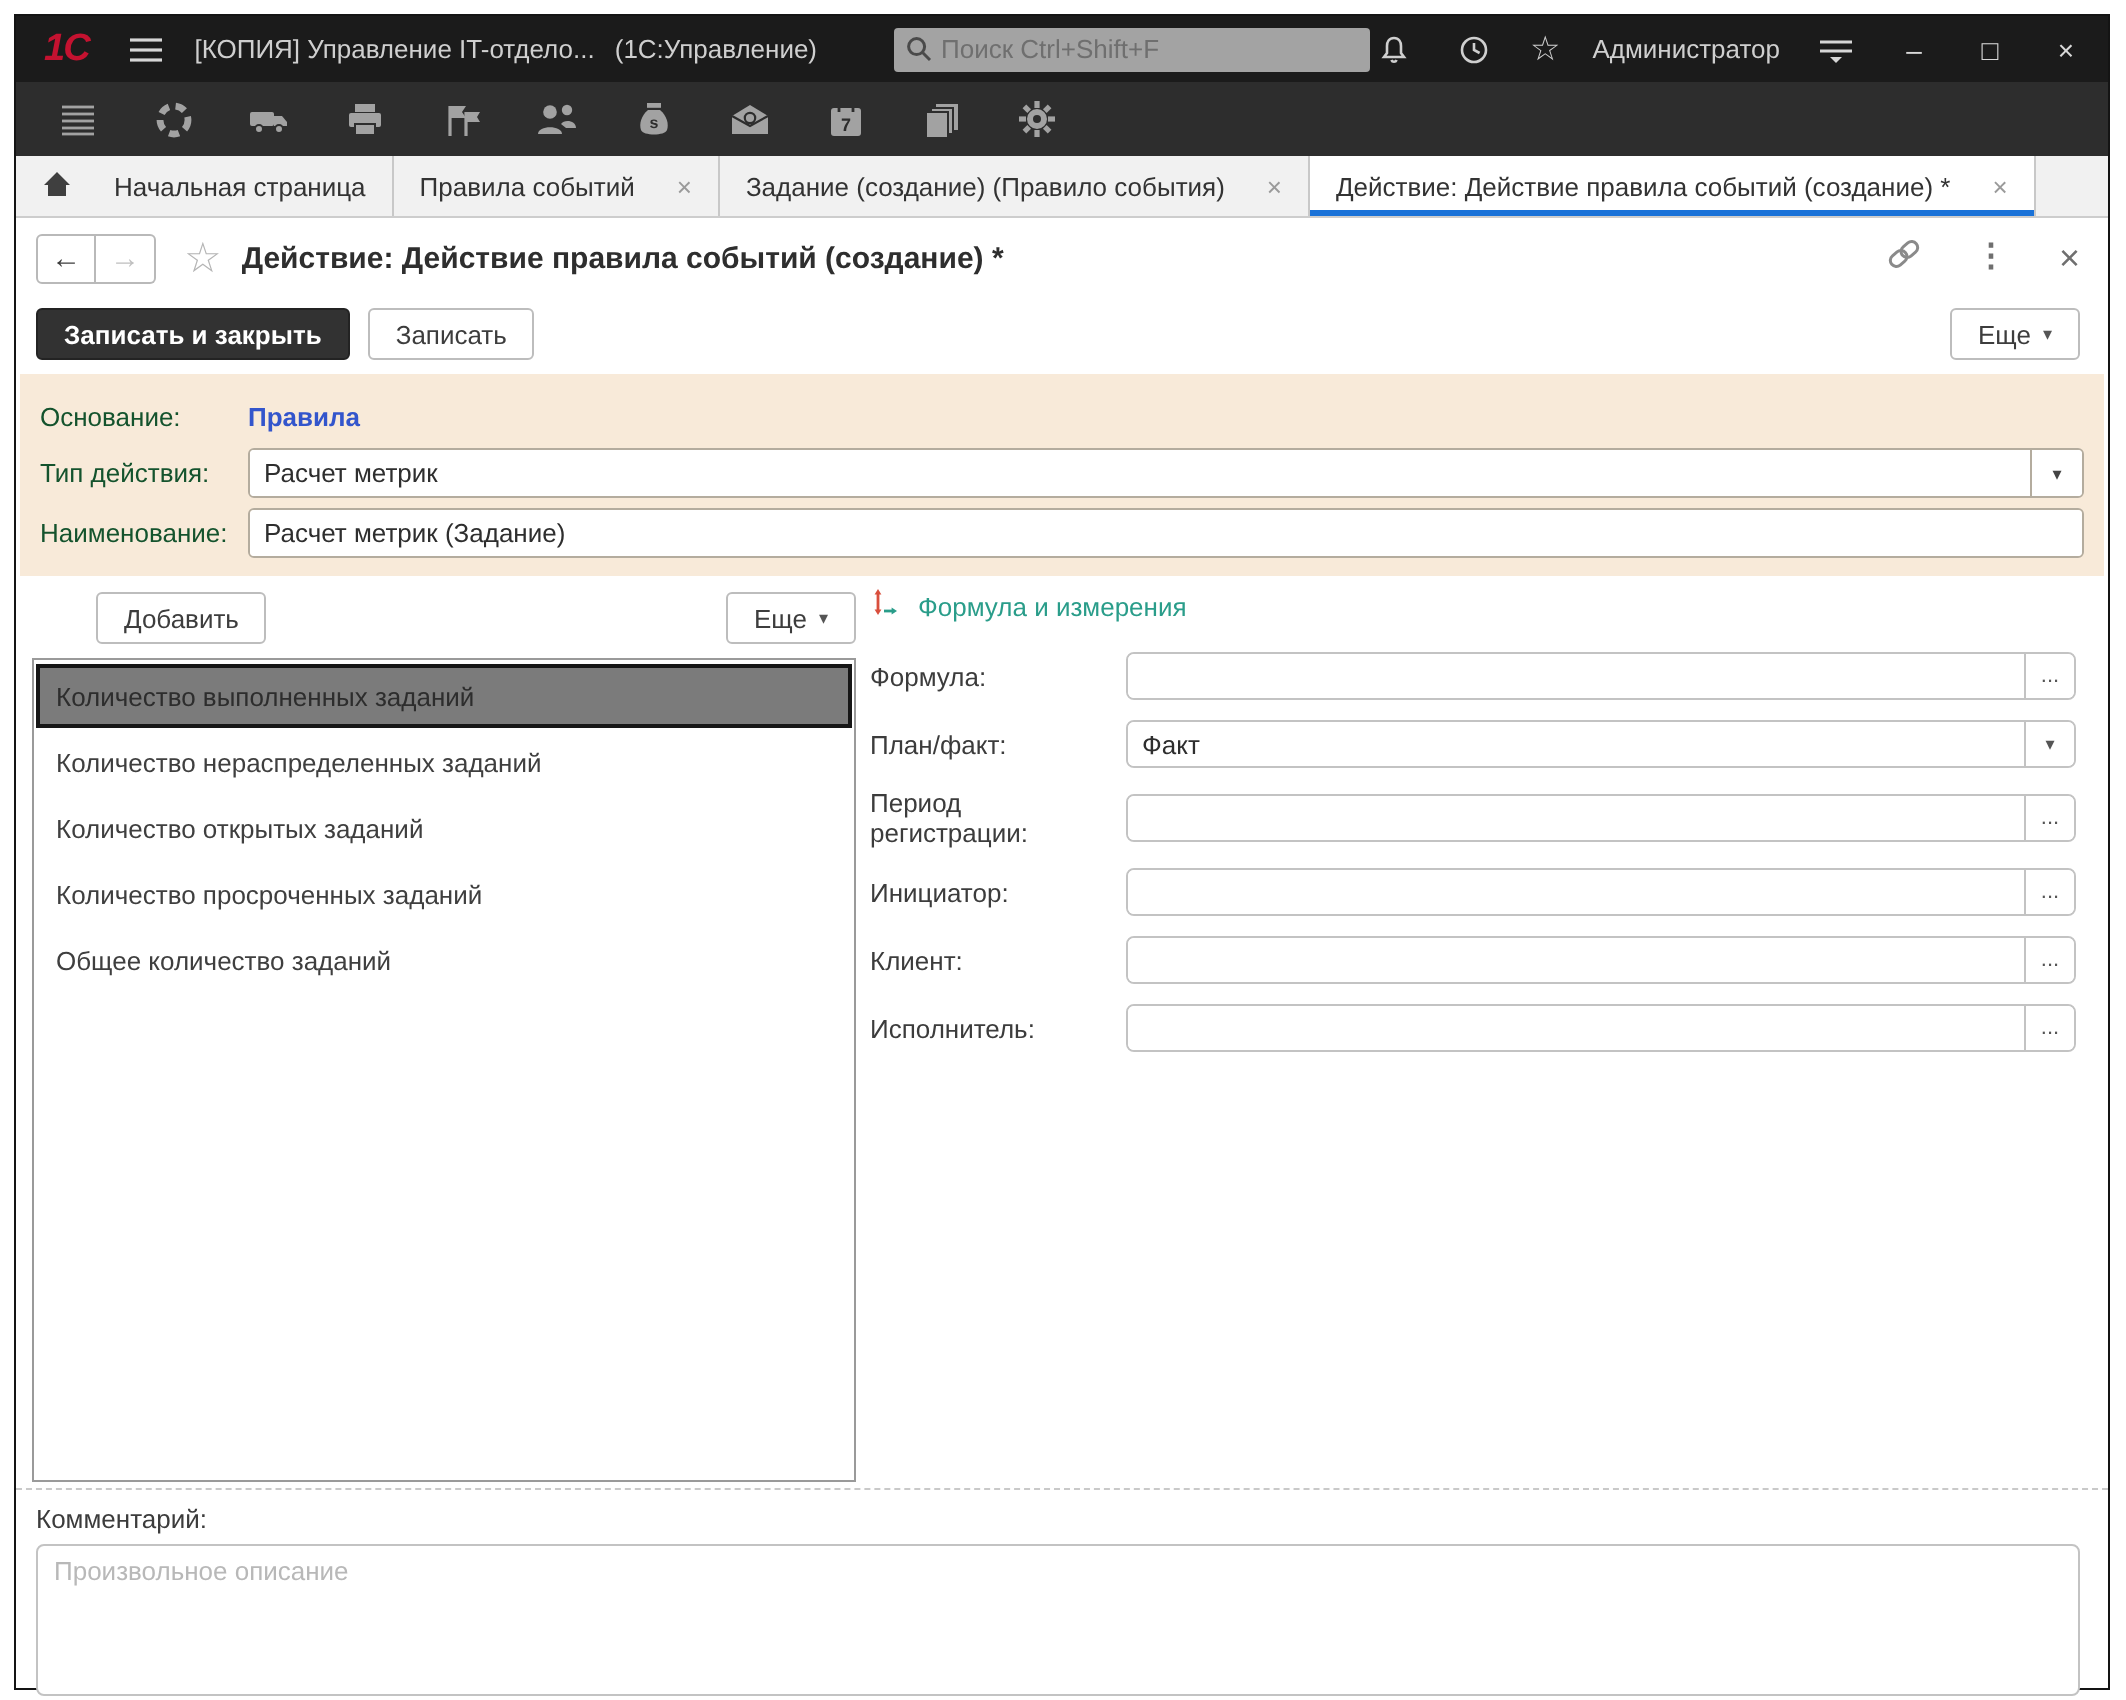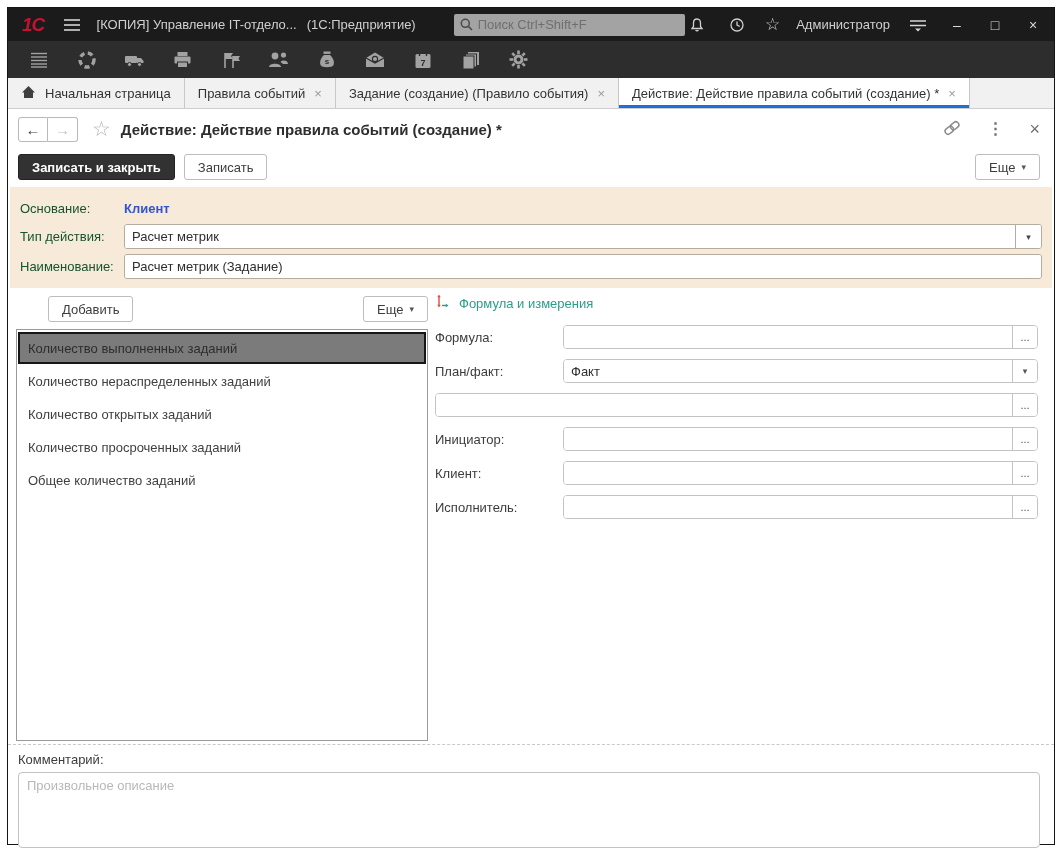--- a/index.html
+++ b/index.html
@@ -19,21 +19,21 @@
   .tb-user { color:#cfcfcf; font-size:13px; }
   .winctl { color:#d9d9d9; font-size:14px; width:22px; text-align:center; cursor:pointer; }
   .tb-star { color:#cfcfcf; font-size:17px; cursor:pointer; }
 
   
   .toolbar { height:37px; background:#2d2d2d; display:flex; align-items:center; padding-left:20px; gap:27px; }
   .tool-icon { width:21px; height:21px; display:flex; align-items:center; justify-content:center; cursor:pointer; }
 
   
   .tabbar { height:31px; background:#f1f1f1; border-bottom:1px solid #cdcdcd; display:flex; align-items:stretch; }
-  .tab { display:flex; align-items:center; padding:0 13px; font-size:13px; color:#333; border-right:1px solid #c8c8c8; cursor:pointer; position:relative; white-space:nowrap; }
+  .tab { display:flex; align-items:center; padding:0 13px; font-size:13px; color:#333; border-right:1px solid #c8c8c8; cursor:pointer; position:relative; white-space:nowrap;gap:12px; }
   .tab .home-ic { margin-right:9px; }
   .tab-close { color:#9a9a9a; font-size:13px; margin-left:9px; cursor:pointer; }
   .tab.active { background:#ffffff; }
   .tab.active::after { content:""; position:absolute; left:0; right:0; bottom:0; height:3px; background:#1a72d8; }
 
   
   .form-header { height:40px; display:flex; align-items:center; padding:0 14px 0 10px; background:#fff; }
   .navbtns { display:flex; }
   .navbtn { width:30px; height:25px; background:#fff; border:1px solid #b9b9b9; display:flex; align-items:center; justify-content:center; font-size:15px; cursor:pointer; }
   .navbtn.back { border-radius:3px 0 0 3px; color:#3c3c3c; font-weight:bold; }
@@ -93,21 +93,21 @@
     <span class="tb-icon">
       <svg width="18" height="14" viewBox="0 0 18 14">
           <g stroke="#d6d6d6" stroke-width="1.6">
             <line x1="1" y1="2" x2="17" y2="2"></line>
             <line x1="1" y1="7" x2="17" y2="7"></line>
             <line x1="1" y1="12" x2="17" y2="12"></line>
           </g>
         </svg>
     </span>
     <span class="tb-title">[КОПИЯ] Управление IT-отдело...</span>
-    <span class="tb-kind">(1С:Предприятие)</span>
+    <span class="tb-kind">(1С:Управление)</span>
     <div class="searchbox">
       <span style="margin-right:5px;display:flex;">
         <svg width="13" height="13" viewBox="0 0 13 13">
             <circle cx="5.3" cy="5.3" r="4" fill="none" stroke="#4a4a4a" stroke-width="1.5"></circle>
             <line x1="8.4" y1="8.4" x2="12" y2="12" stroke="#4a4a4a" stroke-width="1.5"></line>
           </svg>
       </span>
       <input placeholder="Поиск Ctrl+Shift+F" style="">
     </div>
     <div class="tb-right">
@@ -285,21 +285,21 @@
     <div class="spacer"></div>
     <button class="btn">
       <span>Еще</span>
       <span class="caret">▾</span>
     </button>
   </div>
 
   <div class="base-panel">
     <div class="base-row" style="height:22px;">
       <span class="base-label">Основание:</span>
-      <span class="link-val">Клиент</span>
+      <span class="link-val">Правила</span>
     </div>
     <div class="base-row">
       <span class="base-label">Тип действия:</span>
       <div class="base-input-wrap">
         <input value="Расчет метрик" style="">
         <span class="dd-seg">▾</span>
       </div>
     </div>
     <div class="base-row">
       <span class="base-label">Наименование:</span>
@@ -350,20 +350,21 @@
         </div>
       </div>
       <div class="field-row">
         <span class="field-label">План/факт:</span>
         <div class="field-box">
           <input value="Факт" style="">
           <span class="field-seg dd">▾</span>
         </div>
       </div>
       <div class="field-row">
+        <span class="field-label">Период регистрации:</span>
         <div class="field-box">
           <input value="" style="">
           <span class="field-seg">...</span>
         </div>
       </div>
       <div class="field-row">
         <span class="field-label">Инициатор:</span>
         <div class="field-box">
           <input value="" style="">
           <span class="field-seg">...</span>

